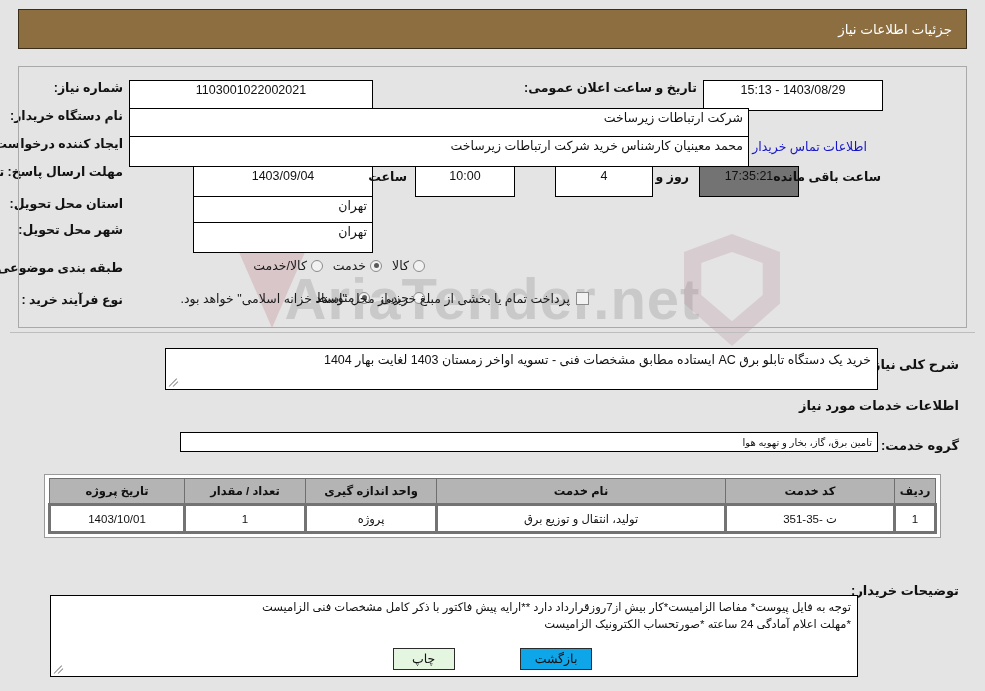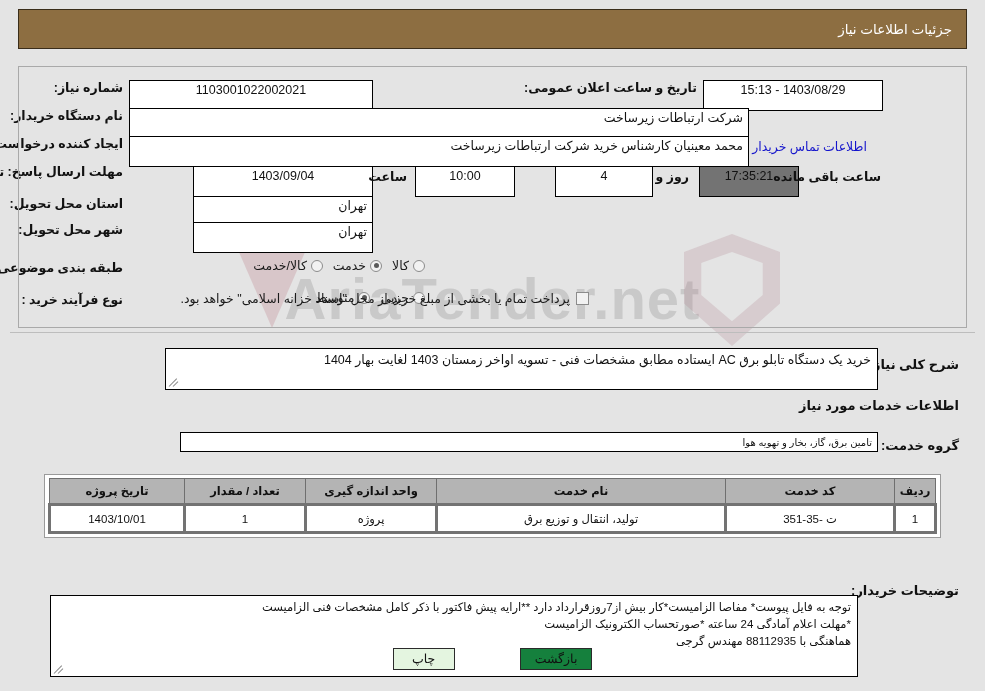--- a/index.html
+++ b/index.html
@@ -253,21 +253,21 @@
     height: 22px;
     min-width: 62px;
     font-size: 12.5px;
     padding: 0 14px;
     cursor: pointer;
     color: #111;
     line-height: 20px;
     text-align: center;
     box-sizing: border-box;
   }
-  .btn.back { background: #15803d; margin-left: 43px; }
+  .btn.back { background: #0ea5e9; margin-left: 43px; }
   .btn.print { background: #e4f5e0; }
 
   .hr {
     position: absolute;
     right: 10px; left: 10px;
     border-top: 1px solid #bdbdbd;
   }
 </style>
 </head>
 <body>
@@ -390,21 +390,20 @@
         <td>1403/10/01</td>
       </tr>
     </tbody>
   </table>
 </div>
 
 <div class="sec-label" style="position:absolute; top:583px; right:26px;">توضیحات خریدار:</div>
 <div class="bigbox" style="position:absolute; top:548px; right:127px; left:50px; height:82px; text-align:right; font-size:11.5px;margin-top:47px;">
   <div>توجه به فایل پیوست* مفاصا الزامیست*کار بیش از7روزقرارداد دارد **ارایه پیش فاکتور با ذکر کامل مشخصات فنی الزامیست</div>
   <div>*مهلت اعلام آمادگی 24 ساعته *صورتحساب الکترونیک الزامیست</div>
-  <div>هماهنگی با 88112935 مهندس گرجی</div>
   <span class="resize-grip">
     <i style="width:11px; left:0px; top:11px;"></i>
     <i style="width:7px; left:4px; top:11px;"></i>
   </span>
 </div>
 
 <div class="btns">
   <button class="btn back">بازگشت</button>
   <button class="btn print">چاپ</button>
 </div>

